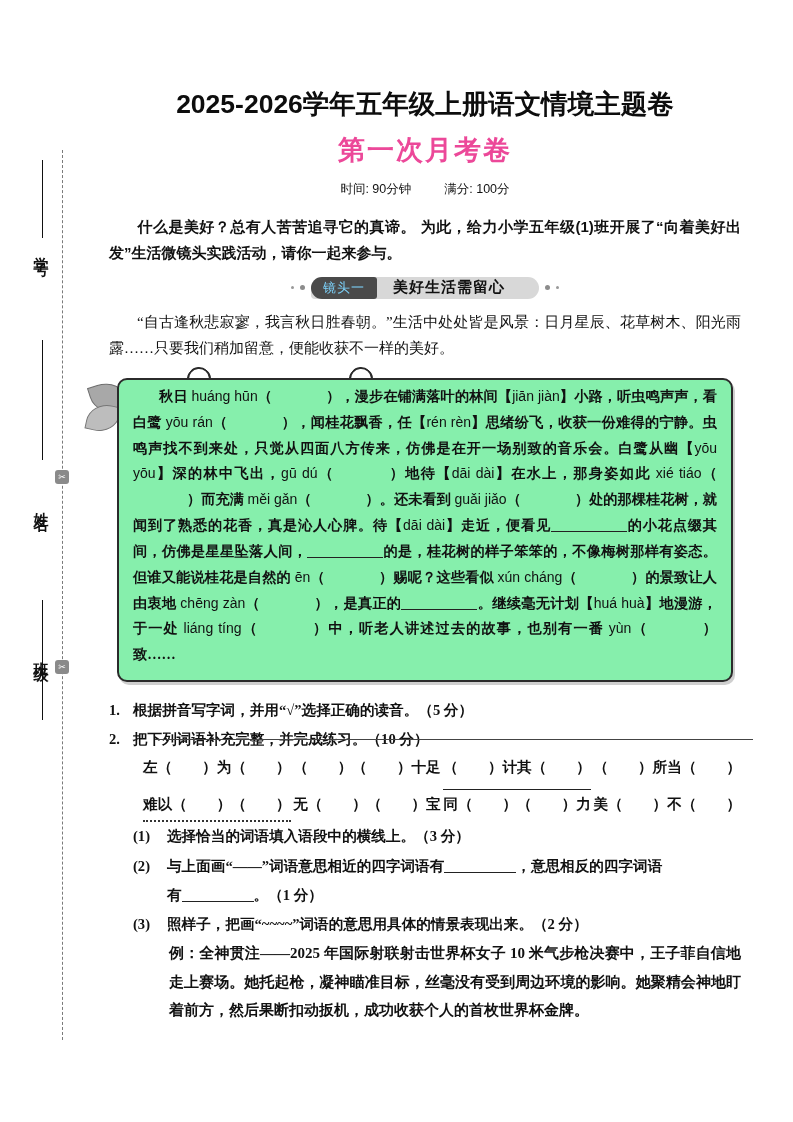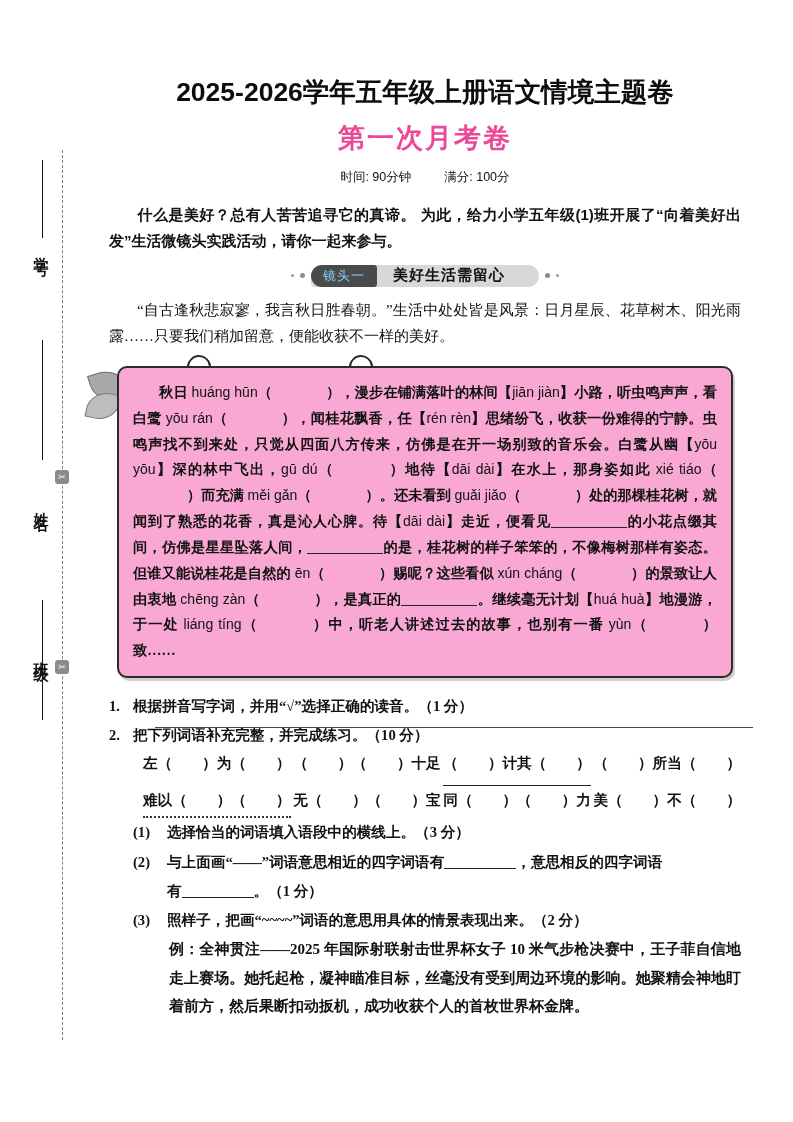--- a/index.html
+++ b/index.html
@@ -54,21 +54,21 @@
     border-radius: 3px;
     color: #fff;
     font-size: 9px;
     line-height: 14px;
     text-align: center;
   }
 
   
   .page {
     position: absolute;
-    left: 95px; top: 0;
+    left: 95px; top: 12px;
     width: 660px;
     height: 848px;
   }
 
   .title-main {
     margin-top: 74px;
     text-align: center;
     font-family: "Liberation Sans", "DejaVu Sans", sans-serif;
     font-weight: bold;
     font-size: 26.5px;
@@ -184,22 +184,22 @@
     width: 30px; height: 26px;
     background: #bdbdbd;
     border-radius: 70% 0 70% 0;
     transform: rotate(12deg);
     border: 1.5px solid #777;
   }
   .passage-box {
     position: relative;
     border: 2px solid #2b2b2b;
     border-radius: 10px;
-    background: #f9a8d4;
-    padding: 12px 14px 12px 14px;
+    background: #86efac;
+    padding: 4px 14px 12px 14px;
     box-shadow: 2px 3px 0 #cfcfcf;
   }
   .passage-text {
     font-family: "Liberation Serif", "DejaVu Serif", serif;
     font-weight: bold;
     font-size: 14.2px;
     line-height: 1.82;
     text-align: justify;
     color: #111;
   }
@@ -341,21 +341,21 @@
       <div class="passage-text">
         <span class="indent"></span><span id="passage-render"><span>秋日 </span><span class="py">huáng hūn</span><span class="blank-paren">（<span class="sp-wide"></span>）</span><span>，漫步在铺满落叶的林间【</span><span class="py">jiān    jiàn</span><span>】小路，听虫鸣声声，看白鹭 </span><span class="py">yōu rán</span><span class="blank-paren">（<span class="sp-wide"></span>）</span><span>，闻桂花飘香，任【</span><span class="py">rén    rèn</span><span>】思绪纷飞，收获一份难得的宁静。虫鸣声找不到来处，只觉从四面八方传来，仿佛是在开一场别致的音乐会。白鹭从幽【</span><span class="py">yōu    yōu</span><span>】深的林中飞出，</span><span class="py">gū dú</span><span class="blank-paren">（<span class="sp-wide"></span>）</span><span>地待【</span><span class="py">dāi    dài</span><span>】在水上，那身姿如此 </span><span class="py">xié tiáo</span><span class="blank-paren">（<span class="sp-wide"></span>）</span><span>而充满 </span><span class="py">měi gǎn</span><span class="blank-paren">（<span class="sp-wide"></span>）</span><span>。还未看到 </span><span class="py">guǎi jiǎo</span><span class="blank-paren">（<span class="sp-wide"></span>）</span><span>处的那棵桂花树，就闻到了熟悉的花香，真是沁人心脾。待【</span><span class="py">dāi    dài</span><span>】走近，便看见</span><span class="ul-blank"></span><span>的小花点缀其间，仿佛是星星坠落人间，</span><span class="ul-blank"></span><span>的是，桂花树的样子笨笨的，不像梅树那样有姿态。但谁又能说桂花是自然的 </span><span class="py">ēn</span><span class="blank-paren">（<span class="sp-wide"></span>）</span><span>赐呢？这些看似 </span><span class="py">xún cháng</span><span class="blank-paren">（<span class="sp-wide"></span>）</span><span>的景致让人由衷地 </span><span class="py">chēng zàn</span><span class="blank-paren">（<span class="sp-wide"></span>）</span><span>，是真正的</span><span class="ul-blank"></span><span>。继续毫无计划【</span><span class="py">huá    huà</span><span>】地漫游，于一处 </span><span class="py">liáng tíng</span><span class="blank-paren">（<span class="sp-wide"></span>）</span><span>中，听老人讲述过去的故事，也别有一番 </span><span class="py">yùn</span><span class="blank-paren">（<span class="sp-wide"></span>）</span><span>致……</span></span>
       </div>
     </div>
   </div>
 
   <div class="questions">
 
     <div class="q-row">
       <span class="q-num">1.</span>
-      <span class="q-body">根据拼音写字词，并用“√”选择正确的读音。（1 分）</span>
+      <span class="q-body">根据拼音写字词，并用“√”选择正确的读音。（5 分）</span>
     </div>
 
     <div class="q-row">
       <span class="q-num">2.</span>
       <span class="q-body">把下列词语补充完整，并完成练习。（10 分）</span>
     </div>
 
     <div class="idiom-row" id="idiom-row-1">
         <span class="idiom-cell"><span>左（</span><span class="paren-gap"></span><span>）为（</span><span class="paren-gap"></span><span>）</span></span>
         <span class="gapx"></span>

